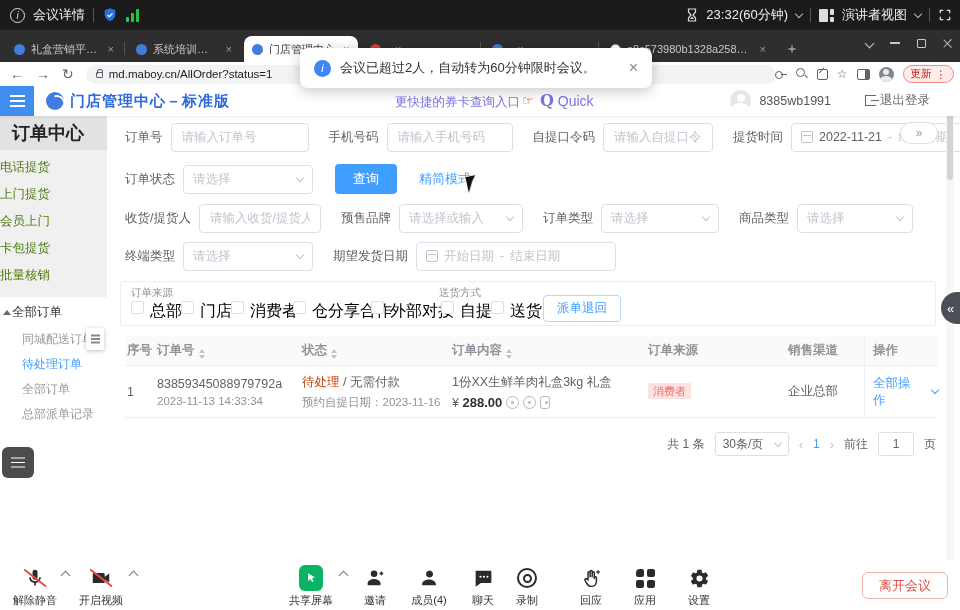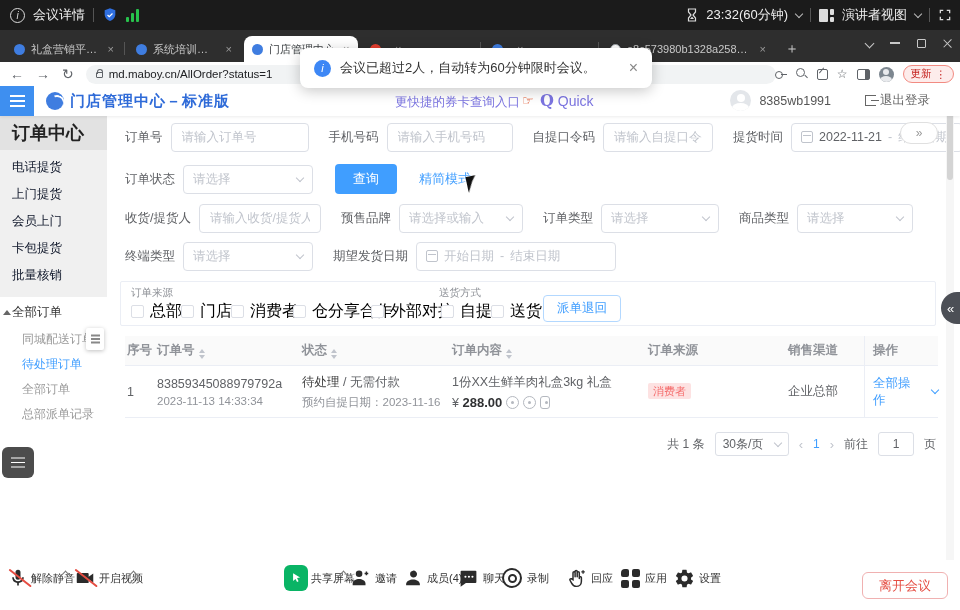--- a/index.html
+++ b/index.html
@@ -87,21 +87,21 @@
   .ava::before{content:"";position:absolute;left:6.5px;top:4px;width:8px;height:8px;border-radius:50%;background:#fff}
   .ava::after{content:"";position:absolute;left:2px;top:13px;width:17px;height:10px;border-radius:50%;background:#fff}
   .logout{display:flex;align-items:center;gap:4px;margin-left:26px;color:#666}
   .doorpic{width:11px;height:11px;border:1.3px solid #666;border-right:none;position:relative}
   .doorpic::after{content:"";position:absolute;left:5px;top:3.5px;width:8px;height:1.3px;background:#666}
 
   
   .sb{position:absolute;left:0;top:116px;width:107px;height:444px;background:#fff;font-size:12.5px;z-index:2}
   .sb-sec{height:34px;line-height:34px;padding-left:12px;background:#e2e2e2;font-weight:bold;color:#222;font-size:18px}
   .sb-gray{background:#f0f0f0;padding:4px 0 8px}
-  .sb-it{height:27px;line-height:27px;padding-left:12px;color:#0f172a}
+  .sb-it{height:27px;line-height:27px;padding-left:0;color:#4d7c0f}
   .sb-grp{height:30px;line-height:30px;padding-left:12px;color:#333;position:relative}
   .sb-grp .car{position:absolute;left:3px;top:13px;width:0;height:0;border-left:4px solid transparent;border-right:4px solid transparent;border-bottom:5px solid #666}
   .sb-ch{height:25px;line-height:25px;padding-left:22px;color:#999;font-size:12px}
   .sb-ch.on{color:#409eff}
   .sb-handle{position:absolute;left:86px;top:212px;width:18px;height:22px;background:#fff;box-shadow:0 1px 4px rgba(0,0,0,.25);border-radius:2px;display:flex;align-items:center;justify-content:center}
   .sb-handle i{display:block;width:9px;height:1.5px;background:#888;box-shadow:0 3.5px 0 #888,0 -3.5px 0 #888}
 
   
   .main{position:absolute;left:107px;top:116px;width:837px;height:444px;background:#fff}
   .frow{position:absolute;left:18px;display:flex;align-items:center;height:30px}
@@ -116,34 +116,34 @@
   .dchev{width:6px;height:6px;border-right:1.3px solid #c0c4cc;border-bottom:1.3px solid #c0c4cc;transform:rotate(45deg);margin-top:-3px;flex:0 0 auto}
   .calic{width:12px;height:12px;border:1.3px solid #c0c4cc;border-radius:2px;position:relative;flex:0 0 auto}
   .calic::before{content:"";position:absolute;left:1px;top:2.5px;width:8px;height:1.2px;background:#c0c4cc}
   .btn-primary{height:30px;padding:0 18px;background:#409eff;color:#fff;border:none;border-radius:4px;font-size:13px;margin-left:22px}
   .lnk{color:#409eff;font-size:13px;margin-left:22px;position:relative}
   .cursor{position:absolute;right:-6px;top:6px;width:0;height:0;border-left:6px solid #111;border-right:4px solid transparent;border-bottom:11px solid transparent;border-top:5px solid #111;filter:drop-shadow(0 0 1px #fff);transform:rotate(-12deg)}
   .xpill{position:absolute;left:793px;top:6px;width:38px;height:22px;border:1px solid #e0e0e0;border-radius:11px;background:#fff;color:#999;font-size:12px;display:flex;align-items:center;justify-content:center}
 
   .fpanel{position:absolute;left:13px;top:165px;width:816px;height:45px;border:1px solid #ebeef5;border-radius:2px;background:#fff}
   .fp-cap{position:absolute;top:4px;font-size:10.5px;color:#909399}
-  .cb{display:flex;align-items:center;gap:6px;position:absolute;top:19px}
+  .cb{display:flex;gap:6px;position:absolute;top:19px}
   .cbx{width:13px;height:13px;border:1px solid #dcdfe6;border-radius:2px;background:#fff}
   .btn-ghost{position:absolute;left:422px;top:13px;height:27px;padding:4px 13px;border:1px solid #b3d8ff;color:#409eff;background:#fff;border-radius:4px;font-size:12.5px}
 
   .thead{position:absolute;left:18px;top:220px;width:813px;height:30px;display:flex;align-items:center;background:#fafafa;color:#909399;font-size:12.5px;font-weight:bold;border-bottom:1px solid #ebeef5}
   .trow{position:absolute;left:18px;top:250px;width:813px;height:52px;display:flex;align-items:center;background:#fff;border-bottom:1px solid #ebeef5;font-size:12.5px;color:#606266}
   .c0{width:32px;padding-left:2px}.c1{width:145px}.c2{width:150px}.c3{width:186px}.c4{width:150px;padding-left:10px}.c5{width:76px}.c6{width:74px;align-self:stretch;display:flex;align-items:center;border-left:1px solid #ebeef5;padding-left:8px}
   .thead .c6{background:#fafafa}
   .sort{display:inline-flex;flex-direction:column;gap:1.5px;margin-left:4px;vertical-align:1px}
   .sort i{width:0;height:0;border-left:3.5px solid transparent;border-right:3.5px solid transparent;display:block}
   .sort .up{border-bottom:4px solid #c0c4cc}
   .sort .dn{border-top:4px solid #c0c4cc}
   .sub{font-size:11.5px;color:#909399;margin-top:4px}
-  .stat-warn{color:#404040}
+  .stat-warn{color:#c2410c}
   .price{color:#303133;font-weight:bold;font-size:13px}
   .mini-ic{display:inline-block;width:13px;height:13px;border:1.2px solid #b4b8bf;border-radius:50%;position:relative;margin-left:4px;vertical-align:-2px}
   .mini-ic::after{content:"";position:absolute;left:4px;top:4px;width:3px;height:3px;background:#b4b8bf;border-radius:50%}
   .mini-ic.phone{border-radius:3px;width:10px}
   .tagdanger{background:#fde2e2;color:#f56c6c;font-size:11px;padding:2px 5px;border-radius:2px}
   .oplink{color:#409eff;display:flex;align-items:center;gap:14px}
   .oplink .dchev{border-color:#409eff}
 
   .pager{position:absolute;right:8px;top:316px;display:flex;align-items:center;gap:10px;font-size:12px;color:#606266}
   .psel{width:74px;height:24px;border:1px solid #dcdfe6;border-radius:3px;display:flex;align-items:center;justify-content:space-between;padding:0 7px;color:#606266}
@@ -154,21 +154,21 @@
   .vscroll{position:absolute;left:946px;top:86px;width:8px;height:474px;background:#f6f6f6}
   .vthumb{position:absolute;left:1px;top:4px;width:6px;height:90px;background:#d4d4d4;border-radius:3px}
 
   
   .rhandle{position:absolute;left:941px;top:292px;width:19px;height:32px;background:#4c4f56;border-radius:16px 0 0 16px;color:#fff;display:flex;align-items:center;justify-content:center;font-size:13px;z-index:50}
   .lfloat{position:absolute;left:2px;top:447px;width:32px;height:31px;background:#4c4c4c;border-radius:6px;display:flex;align-items:center;justify-content:center;z-index:50}
   .lfloat i{display:block;width:14px;height:1.6px;background:#fff;box-shadow:0 4.5px 0 #fff,0 -4.5px 0 #fff}
 
   
   .mbot{position:absolute;left:0;top:560px;width:960px;height:50px;background:#fff;z-index:45}
-  .mt-item{position:absolute;top:6px;width:54px;display:flex;flex-direction:row;align-items:center;gap:3px}
+  .mt-item{position:absolute;top:6px;width:54px;display:flex;flex-direction:column;align-items:center;gap:3px}
   .mt-lb{font-size:11px;color:#333;white-space:nowrap}
   .mt-ic{width:24px;height:24px;display:flex;align-items:center;justify-content:center;position:relative}
   .slash::after{content:"";position:absolute;left:-2px;top:11px;width:28px;height:2.4px;background:#e54d42;transform:rotate(38deg);border-radius:2px}
   .upchev{position:absolute;top:12px;width:7px;height:7px;border-left:1.5px solid #777;border-top:1.5px solid #777;transform:rotate(45deg)}
   .sharebg{width:26px;height:26px;background:#09b465;border-radius:6px;display:flex;align-items:center;justify-content:center}
   .recic{width:20px;height:20px;border:2.2px solid #2b2b2b;border-radius:50%;display:flex;align-items:center;justify-content:center}
   .recic i{width:9px;height:9px;border-radius:50%;border:2.5px solid #2b2b2b}
   .appsic{display:grid;grid-template-columns:8px 8px;grid-template-rows:8px 8px;gap:3px}
   .appsic i{background:#2b2b2b;border-radius:2px}
   .appsic i:first-child{border-radius:4px 2px 2px 2px}

